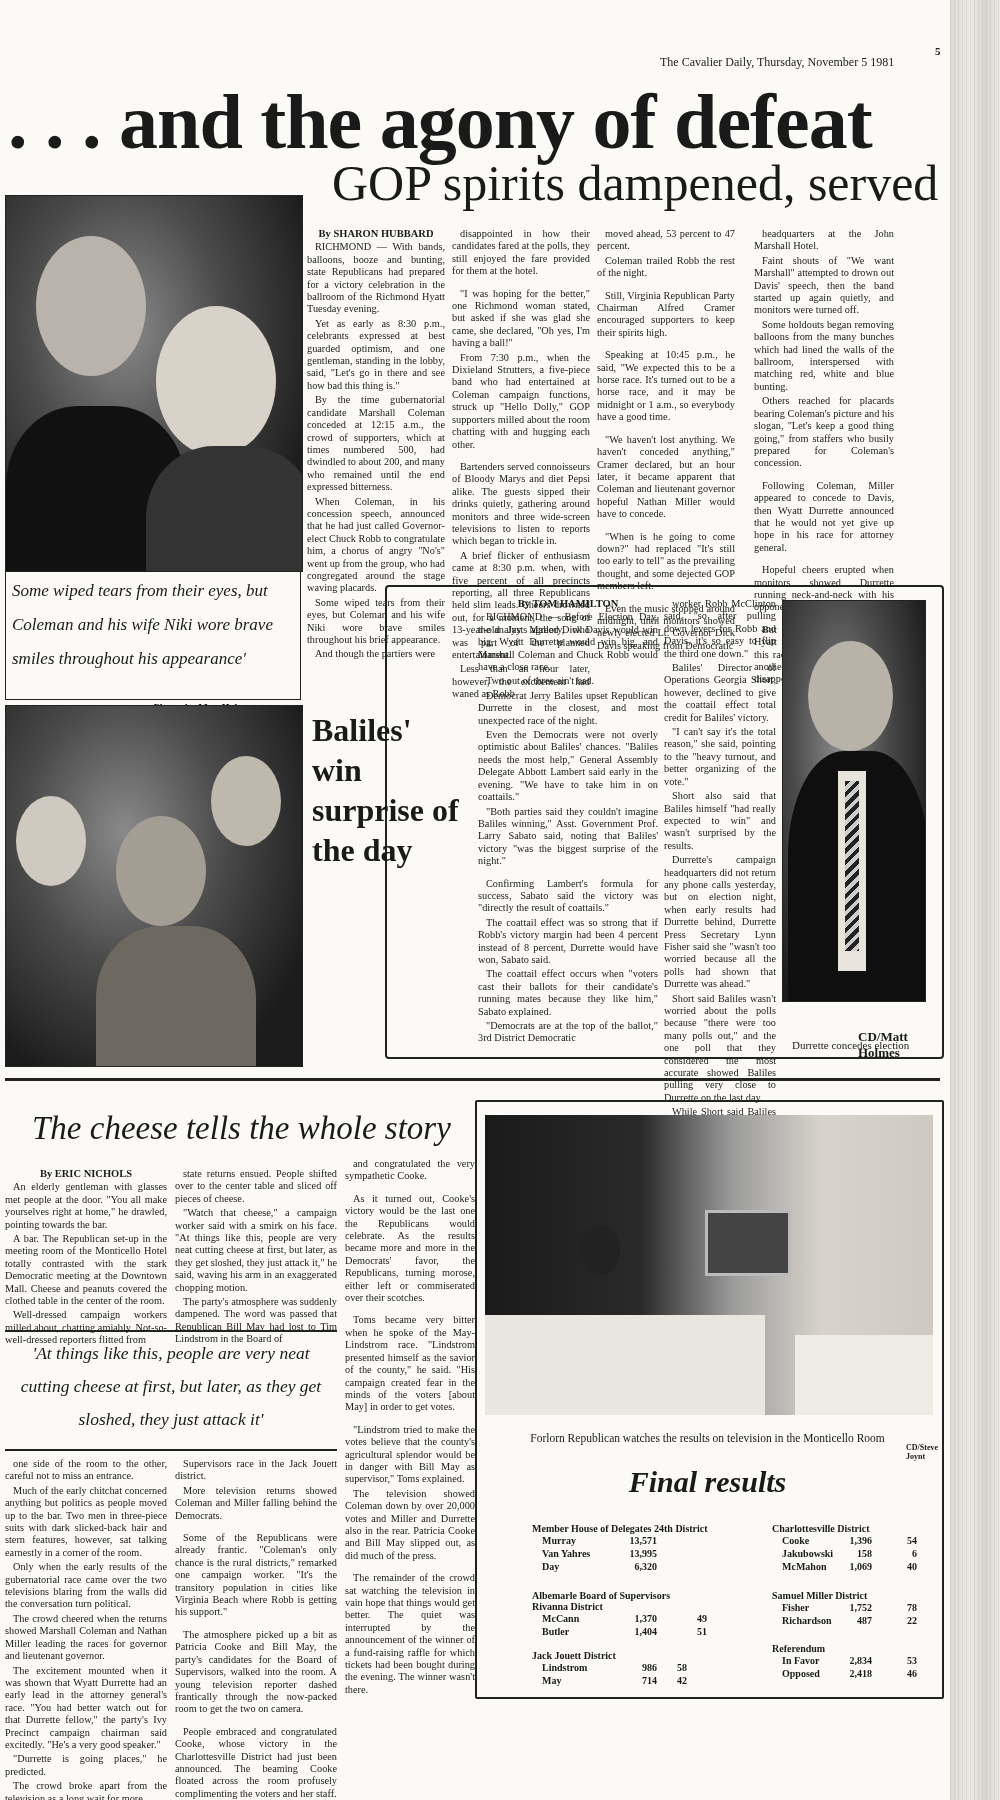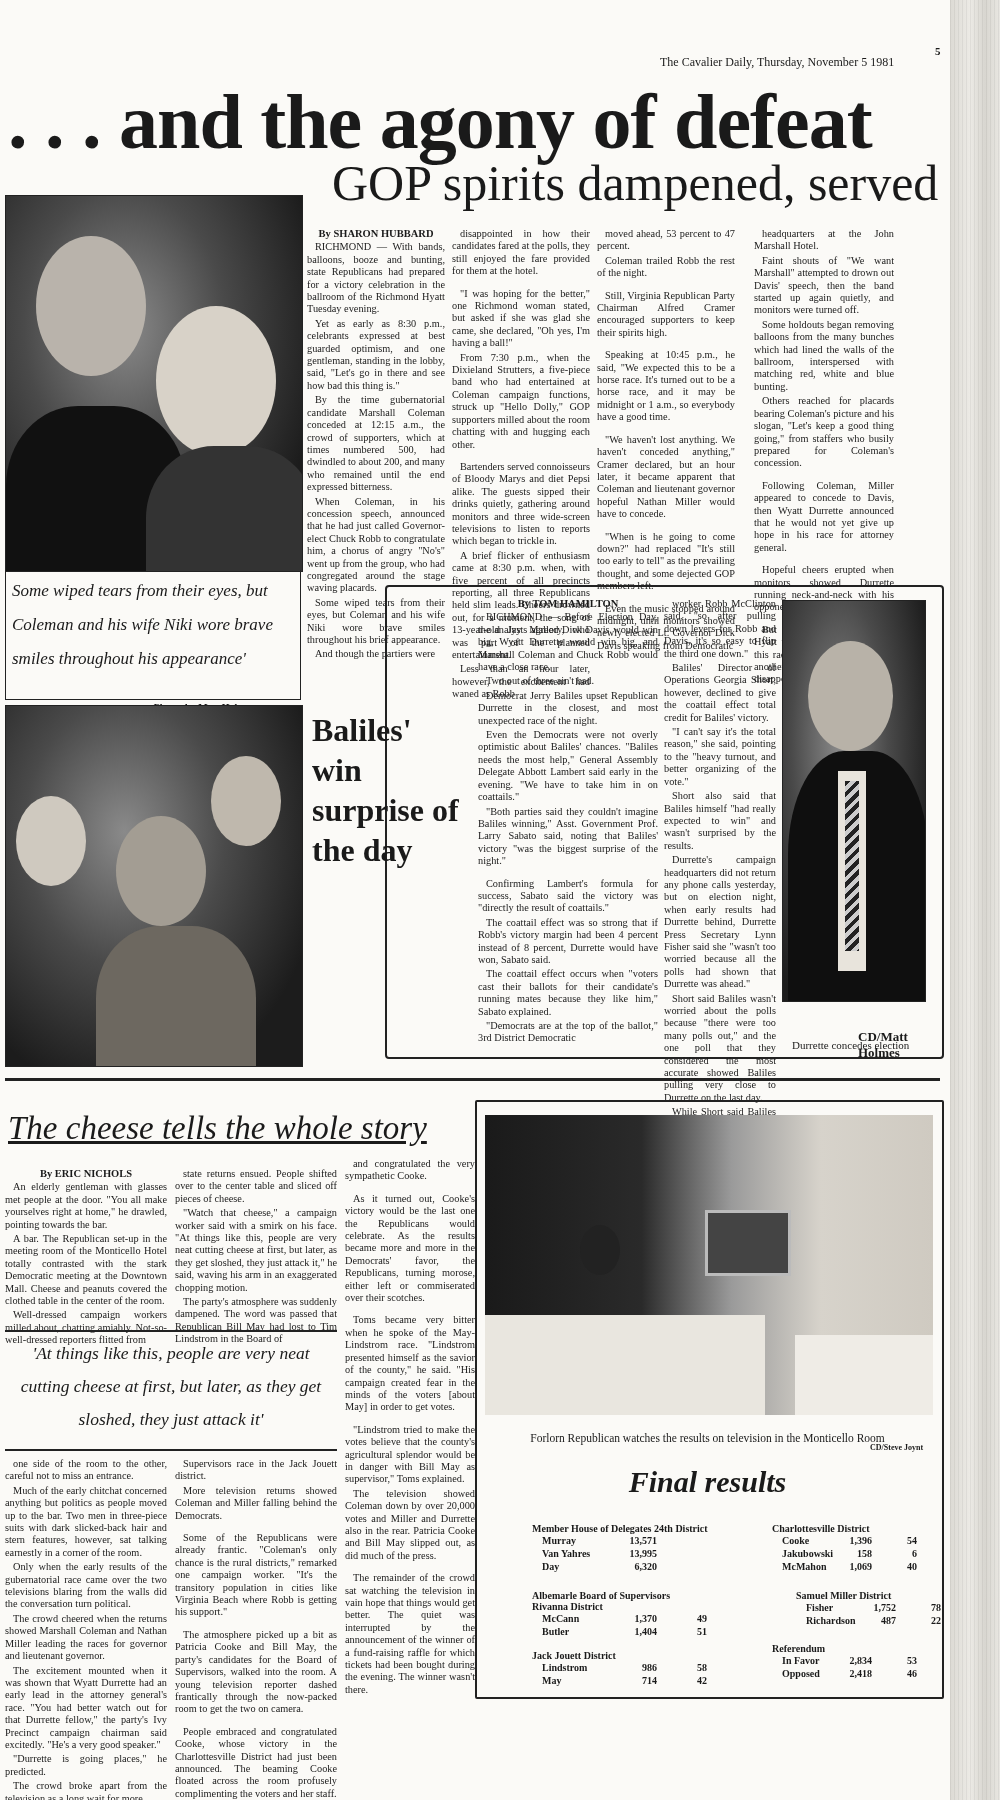--- a/index.html
+++ b/index.html
@@ -165,21 +165,21 @@
     <div class="shape" style="left:25px;top:40px;width:85px;height:110px;background:#b8b2a8;"></div>
     <div class="shape" style="left:5px;top:150px;width:140px;height:260px;background:#0f0f0f;border-radius:40% 40% 0 0;"></div>
     <div class="abs" style="left:55px;top:170px;width:28px;height:200px;background:#e8e4dc;"></div>
     <div class="abs" style="left:62px;top:180px;width:14px;height:170px;background:repeating-linear-gradient(135deg,#222 0 4px,#ccc 4px 8px);"></div>
   </div>
   <div class="abs credit" style="left:858px; top:1003px; font-size:13px;">CD/Matt Holmes</div>
   <div class="abs" style="left:792px; top:1020px; font-size:11px;margin-top:19px;">Durrette concedes election</div>
 
   <div class="rule" style="left:5px; top:1078px; width:935px; height:3px;"></div>
 
-  <div class="abs italic-head" style="left:8px; top:1110px;text-decoration:underline;">The cheese tells the whole story</div>
+  <div class="abs italic-head" style="left:32px; top:1110px;">The cheese tells the whole story</div>
 
   <div class="col" style="left:5px; top:1168px; width:162px;">
     <div class="byline">By ERIC NICHOLS</div>
     <p>An elderly gentleman with glasses met people at the door. "You all make yourselves right at home," he drawled, pointing towards the bar.</p>
     <p>A bar. The Republican set-up in the meeting room of the Monticello Hotel totally contrasted with the stark Democratic meeting at the Downtown Mall. Cheese and peanuts covered the clothed table in the center of the room.</p>
     <p>Well-dressed campaign workers milled about, chatting amiably. Not-so-well-dressed reporters flitted from</p>
   </div>
   <div class="col" style="left:175px; top:1168px; width:162px;">
     <p>state returns ensued. People shifted over to the center table and sliced off pieces of cheese.</p>
     <p>"Watch that cheese," a campaign worker said with a smirk on his face. "At things like this, people are very neat cutting cheese at first, but later, as they get sloshed, they just attack it," he said, waving his arm in an exaggerated chopping motion.</p>
@@ -217,21 +217,21 @@
 
   </div>
 
   <div class="boxed" style="left:475px; top:1100px; width:465px; height:595px; border-radius:2px;"></div>
   <div class="photo" style="left:485px; top:1115px; width:448px; height:300px; background:linear-gradient(90deg,#1a1a1a 0%,#2a2a2a 35%,#9a9a9a 55%,#d7d3cb 75%,#cfcac1 100%);">
     <div class="abs" style="left:0;top:200px;width:280px;height:100px;background:#e9e6df;"></div>
     <div class="abs" style="left:220px;top:95px;width:80px;height:60px;background:#444;border:3px solid #bbb;"></div>
     <div class="shape" style="left:95px;top:110px;width:40px;height:50px;background:#222;"></div>
     <div class="abs" style="left:310px;top:220px;width:140px;height:80px;background:#efece6;"></div>
   </div>
-  <div class="abs credit" style="left:870px; top:1417px; font-size:8px;">CD/Steve Joynt</div>
+  <div class="abs credit" style="left:906px; top:1417px; font-size:8px;">CD/Steve Joynt</div>
   <div class="abs" style="left:475px; top:1432px; width:465px; text-align:center; font-size:11.5px;">Forlorn Republican watches the results on television in the Monticello Room</div>
 
   <div class="abs results-title" style="left:475px; top:1465px; width:465px;">Final results</div>
 
   <div class="res" style="left:532px; top:1523px;">
     <div class="hdr">Member House of Delegates 24th District</div>
     <table>
       <tbody>
           <tr>
             <td style="width:75px">Murray</td>
@@ -266,21 +266,21 @@
     </tbody>
       </table>
   </div>
   <div class="res" style="left:532px; top:1650px;">
     <div class="hdr">Jack Jouett District</div>
     <table>
       <tbody>
           <tr>
             <td style="width:75px">Lindstrom</td>
             <td class="n" style="width:40px">986</td>
-            <td class="n" style="width:50px">58</td>
+            <td class="n" style="width:30px">58</td>
           </tr>
       <tr>
             <td>May</td>
             <td class="n">714</td>
             <td class="n">42</td>
           </tr>
     </tbody>
       </table>
   </div>
 
@@ -299,21 +299,21 @@
             <td class="n">6</td>
           </tr>
       <tr>
             <td>McMahon</td>
             <td class="n">1,069</td>
             <td class="n">40</td>
           </tr>
     </tbody>
       </table>
   </div>
-  <div class="res" style="left:796px; top:1590px;">
+  <div class="res" style="left:772px; top:1590px;">
     <div class="hdr">Samuel Miller District</div>
     <table>
       <tbody>
           <tr>
             <td style="width:60px">Fisher</td>
             <td class="n" style="width:30px">1,752</td>
             <td class="n" style="width:45px">78</td>
           </tr>
       <tr>
             <td>Richardson</td>

